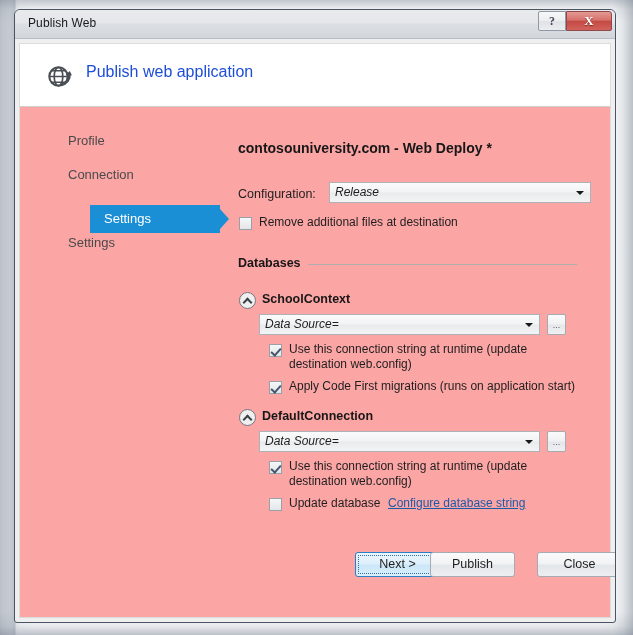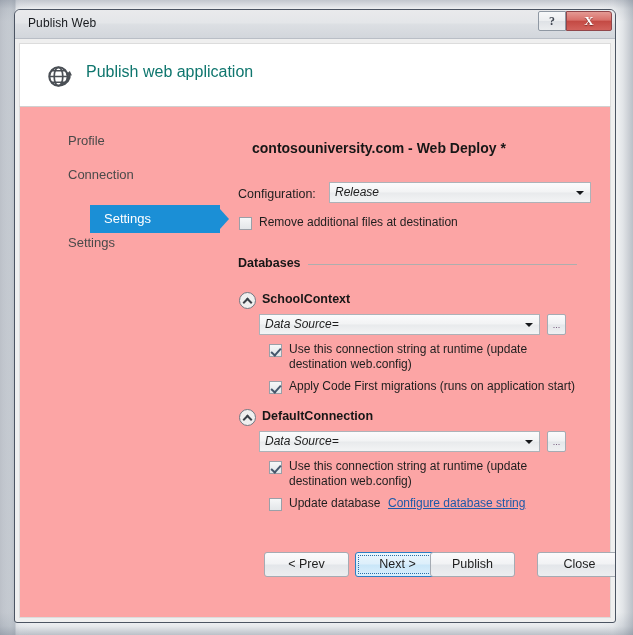--- a/index.html
+++ b/index.html
@@ -115,21 +115,21 @@
   }
   #header-icon {
     position: absolute;
     left: 25px; top: 17px;
     width: 30px; height: 30px;
   }
   #header-title {
     position: absolute;
     left: 66px; top: 19px;
     font-size: 16px;
-    color: #0f766e;
+    color: #1d4ed8;
   }
 
   
   #body-area {
     position: absolute;
     left: 4px; top: 97px;
     right: 4px; bottom: 4px;
     background: #fca5a5;
     border: 1px solid #dcdcdc;
     border-top: none;
@@ -169,21 +169,21 @@
   }
 
   
   #pane {
     position: absolute;
     left: 196px; top: 0;
     right: 0; bottom: 0;
   }
   #profile-heading {
     position: absolute;
-    left: 36px; top: 33px;
+    left: 22px; top: 33px;
     font-size: 14px;
     font-weight: bold;
     color: #171717;
   }
   #config-label {
     position: absolute;
     left: 22px; top: 80px;
     font-size: 12.5px;
     color: #1e1e1e;
   }
@@ -450,23 +450,20 @@
         </div>
         <div class="browse-btn" id="default-browse">
           <span class="dots">...</span>
         </div>
         <div class="cb-box checked" id="default-cb1-box"></div>
         <div class="cb-label" id="default-cb1-label">Use this connection string at runtime (update destination web.config)</div>
         <div class="cb-box" id="default-cb2-box"></div>
         <div class="cb-label" id="default-cb2-label">Update database</div>
         <a id="configure-link">Configure database string</a>
 
-        <div class="dlg-btn" id="btn-prev">
-          <span>&lt; Prev</span>
-        </div>
         <div class="dlg-btn default" id="btn-next">
           <span class="focus-ring"></span>
           <span>Next &gt;</span>
         </div>
         <div class="dlg-btn" id="btn-publish">
           <span>Publish</span>
         </div>
         <div class="dlg-btn" id="btn-close">
           <span>Close</span>
         </div>

